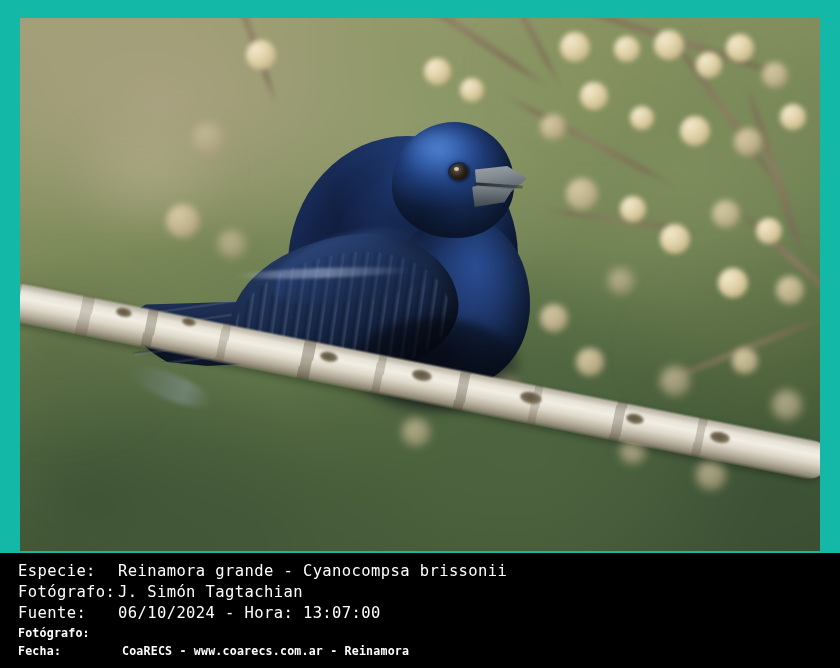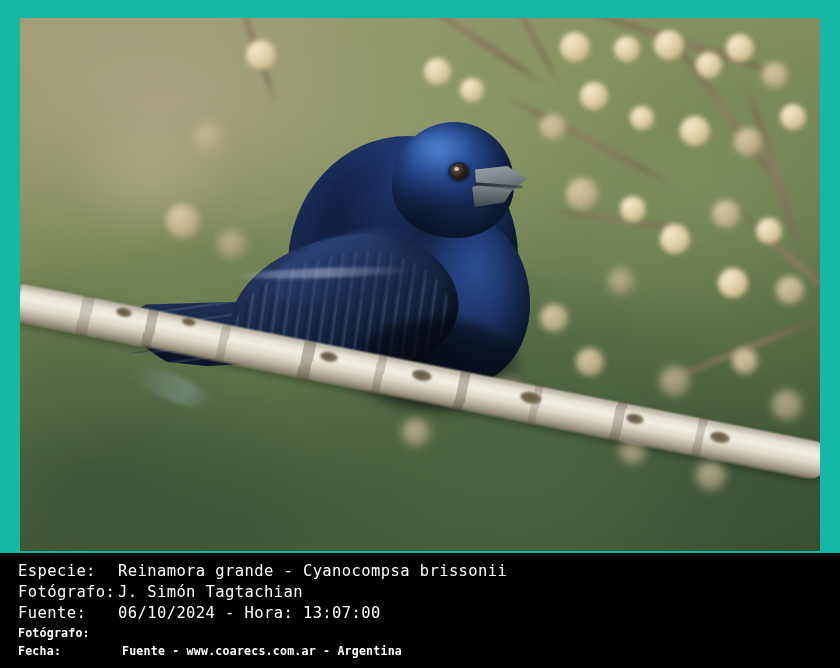--- a/index.html
+++ b/index.html
@@ -500,17 +500,17 @@
       <span class="cap-label">Fuente:</span>
       <span class="cap-value">06/10/2024 - Hora: 13:07:00</span>
     </div>
 
     <div class="cap-row small r4">
       <span class="cap-label">Fotógrafo:</span>
     </div>
 
     <div class="cap-row small r5">
       <span class="cap-label">Fecha:</span>
-      <span class="cap-value">Fuente - www.coarecs.com.ar - Argentina</span>
+      <span class="cap-value">CoaRECS - www.coarecs.com.ar - Reinamora</span>
     </div>
 
   </div>
 </div>
 
 </body></html>

